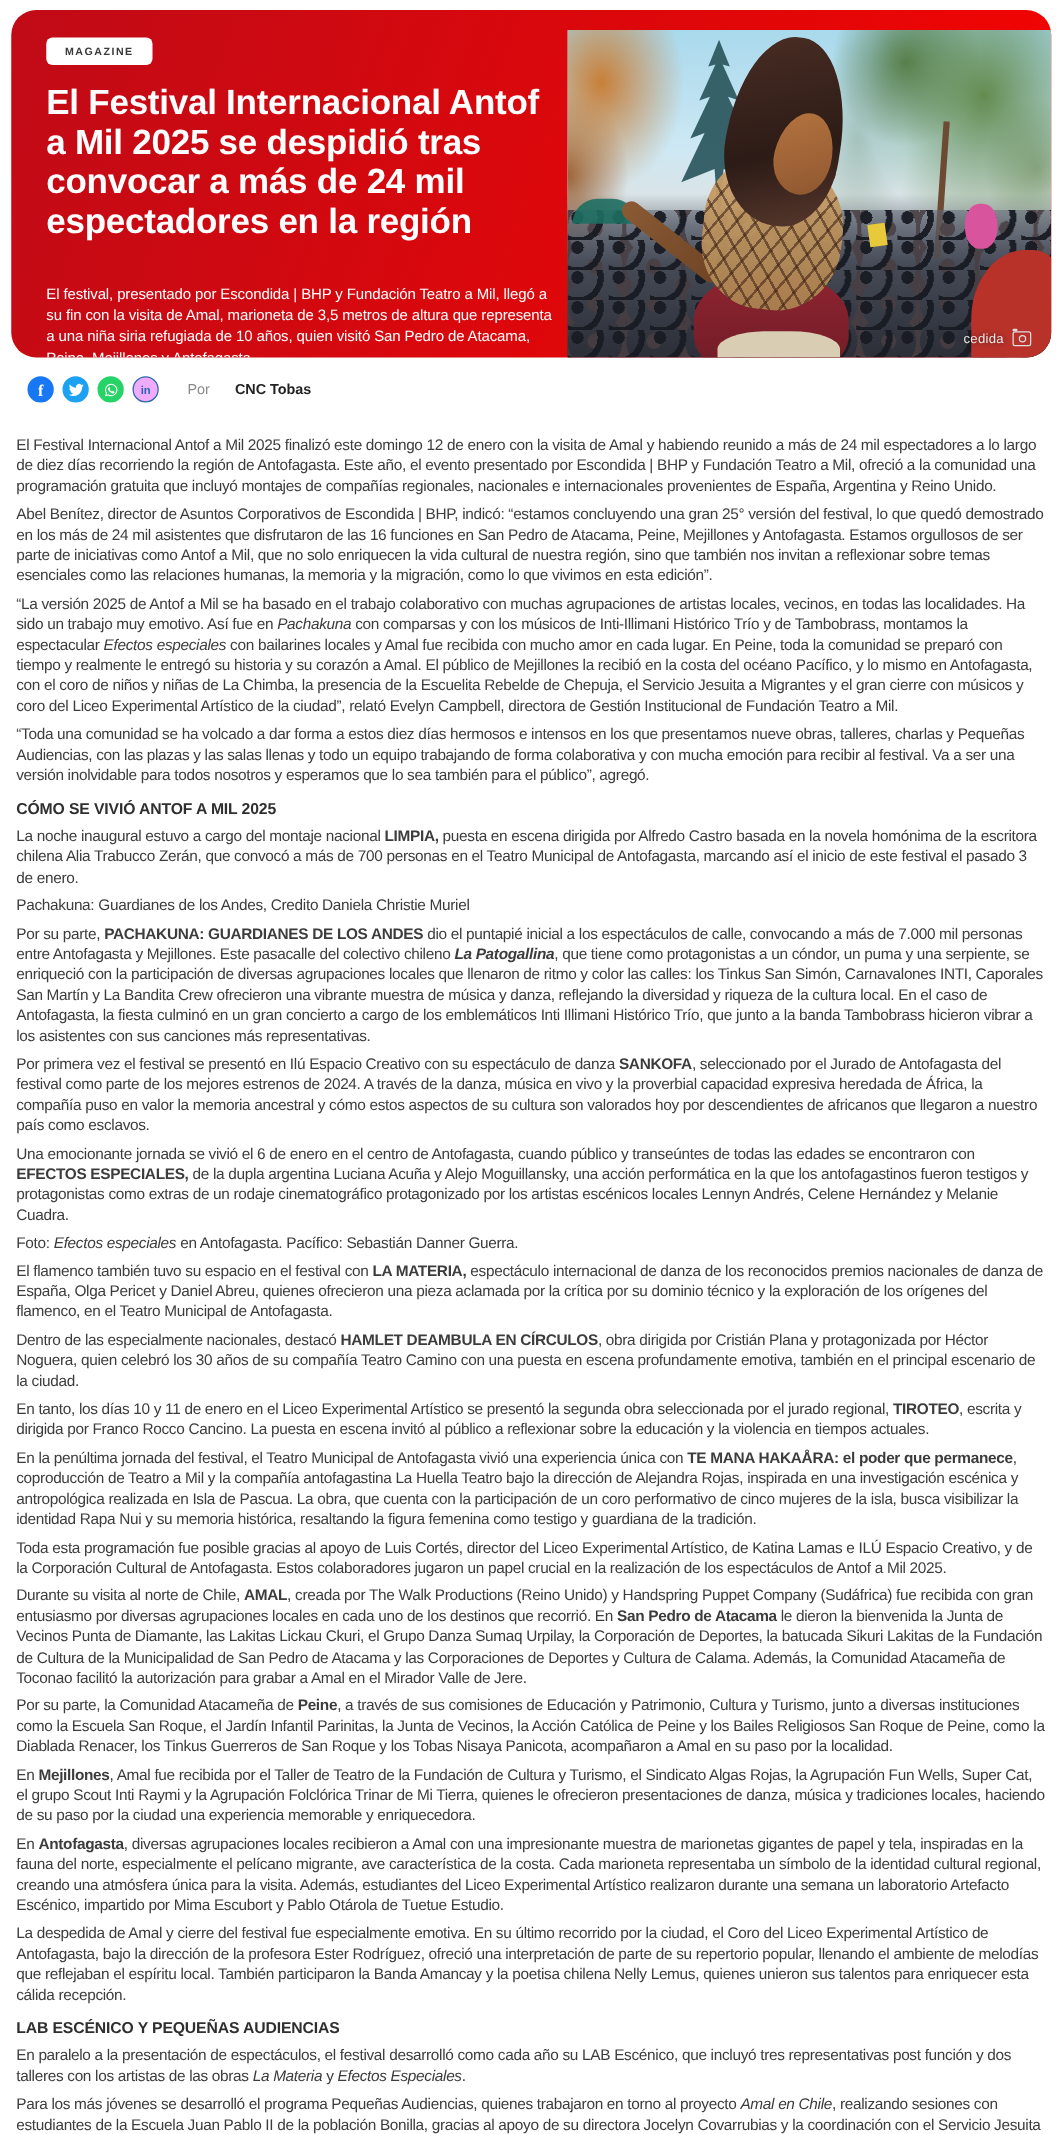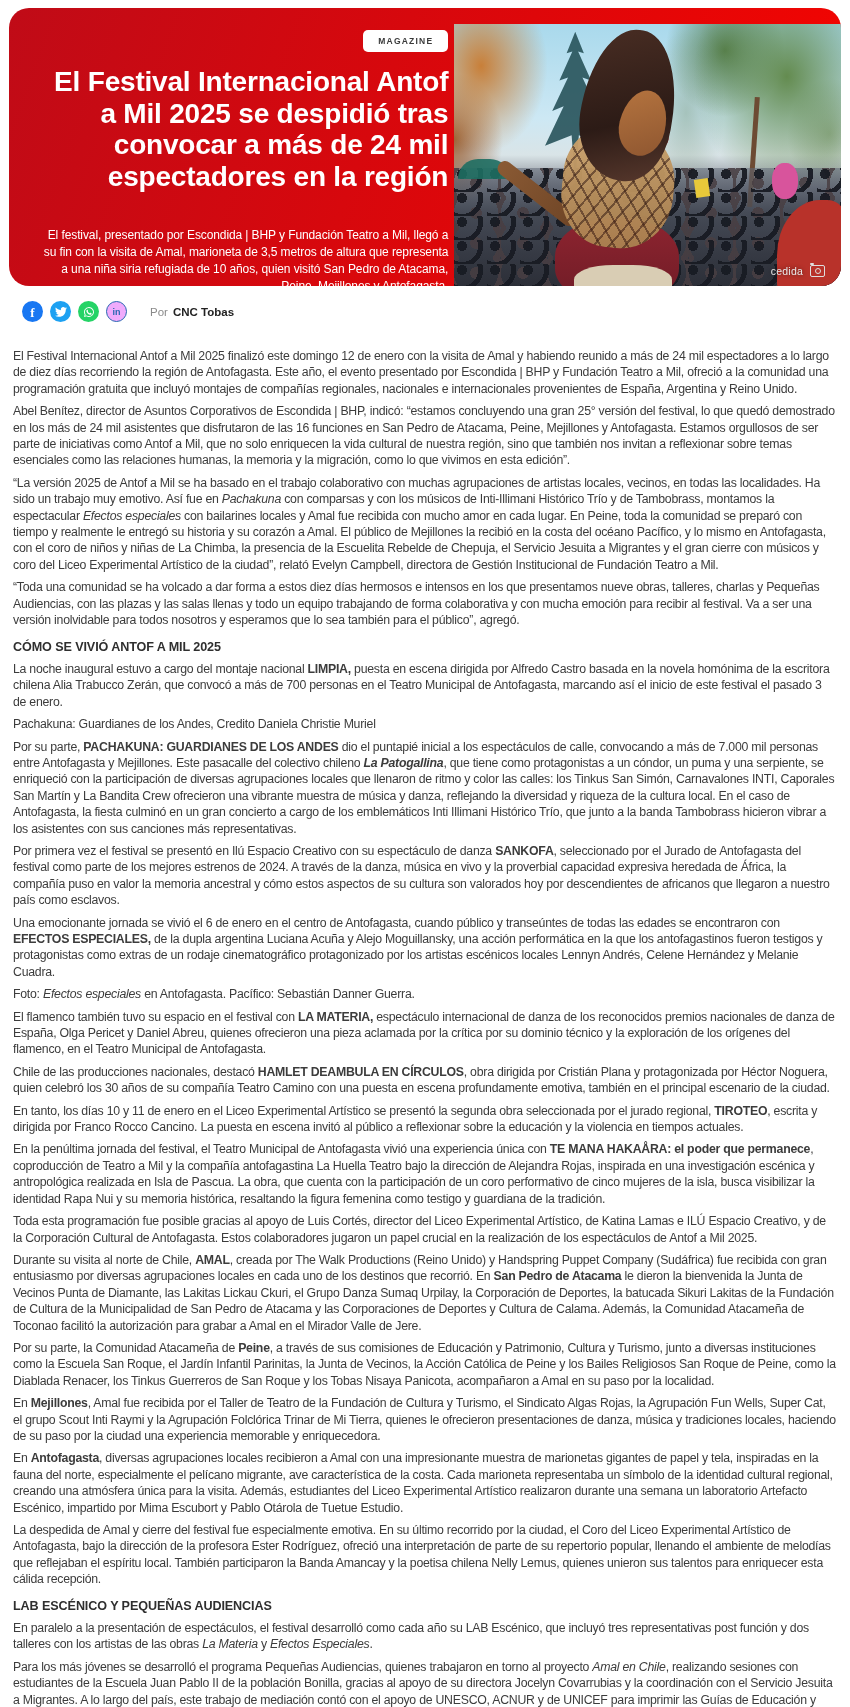--- a/index.html
+++ b/index.html
@@ -63,36 +63,36 @@
   
   .share-row{display:flex;align-items:center;gap:7px;margin:15px 0 0 22px;}
   .sbtn{width:21px;height:21px;border-radius:50%;display:flex;align-items:center;justify-content:center;
         cursor:pointer;box-sizing:border-box;}
   .sbtn svg{display:block;}
   .sbtn.fb{background:#1877f2;}
   .sbtn.tw{background:#1da1f2;}
   .sbtn.wa{background:#25d366;}
   .sbtn.li{background:#f0abfc;border:1.6px solid #2867b2;color:#2867b2;font-weight:700;font-size:9px;}
   .fb-f{color:#fff;font-weight:700;font-size:13px;font-family:"Liberation Serif",serif;margin-top:3px;}
-  .byline{margin-left:16px;font-size:11.5px;display:flex;gap:5px;align-items:center;}
+  .byline{margin-left:16px;font-size:11.5px;display:flex;gap:20px;align-items:center;}
   .byline .pre{color:#8a8a8a;}
   .byline .author{color:#222;font-weight:700;}
 
   
   .article{padding:26px 13px 26px 13px;}
   .article p.para{font-size:12.3px;line-height:16.4px;letter-spacing:-0.25px;margin:0 0 6px 0;color:#3c3c3c;}
   .article h2.heading{font-size:12.6px;line-height:16.4px;letter-spacing:-0.1px;margin:10px 0 6px 0;color:#2f2f2f;
     font-weight:700;text-transform:none;}
   .article .b{font-weight:700;}
   .article .i{font-style:italic;}
 </style>
 </head>
 <body>
 
-<div class="banner" style="background: linear-gradient(110deg, rgb(192, 11, 23), rgb(245, 4, 0)); text-align: right;">
+<div class="banner" style="background: linear-gradient(110deg, rgb(192, 11, 23), rgb(245, 4, 0));">
   <div class="banner-left">
     <span class="badge">MAGAZINE</span>
     <h1 class="title">El Festival Internacional Antof a Mil 2025 se despidió tras convocar a más de 24 mil espectadores en la región</h1>
     <div class="subtitle">El festival, presentado por Escondida | BHP y Fundación Teatro a Mil, llegó a su fin con la visita de Amal, marioneta de 3,5 metros de altura que representa a una niña siria refugiada de 10 años, quien visitó San Pedro de Atacama, Peine, Mejillones y Antofagasta.</div>
   </div>
 
   <div class="photo">
     <div class="ph-foliage"></div>
     <div class="ph-pine"></div>
     <div class="ph-trunk"></div>
@@ -144,21 +144,21 @@
     <p class="para"><span>“La versión 2025 de Antof a Mil se ha basado en el trabajo colaborativo con muchas agrupaciones de artistas locales, vecinos, en todas las localidades. Ha sido un trabajo muy emotivo. Así fue en </span><span class="i">Pachakuna</span><span> con comparsas y con los músicos de Inti-Illimani Histórico Trío y de Tambobrass, montamos la espectacular </span><span class="i">Efectos especiales</span><span> con bailarines locales y Amal fue recibida con mucho amor en cada lugar. En Peine, toda la comunidad se preparó con tiempo y realmente le entregó su historia y su corazón a Amal. El público de Mejillones la recibió en la costa del océano Pacífico, y lo mismo en Antofagasta, con el coro de niños y niñas de La Chimba, la presencia de la Escuelita Rebelde de Chepuja, el Servicio Jesuita a Migrantes y el gran cierre con músicos y coro del Liceo Experimental Artístico de la ciudad”, relató Evelyn Campbell, directora de Gestión Institucional de Fundación Teatro a Mil.</span></p>
     <p class="para"><span>“Toda una comunidad se ha volcado a dar forma a estos diez días hermosos e intensos en los que presentamos nueve obras, talleres, charlas y Pequeñas Audiencias, con las plazas y las salas llenas y todo un equipo trabajando de forma colaborativa y con mucha emoción para recibir al festival. Va a ser una versión inolvidable para todos nosotros y esperamos que lo sea también para el público”, agregó.</span></p>
     <h2 class="heading"><span>CÓMO SE VIVIÓ ANTOF A MIL 2025</span></h2>
     <p class="para"><span>La noche inaugural estuvo a cargo del montaje nacional </span><span class="b">LIMPIA,</span><span> puesta en escena dirigida por Alfredo Castro basada en la novela homónima de la escritora chilena Alia Trabucco Zerán, que convocó a más de 700 personas en el Teatro Municipal de Antofagasta, marcando así el inicio de este festival el pasado 3 de enero.</span></p>
     <p class="para"><span>Pachakuna: Guardianes de los Andes, Credito Daniela Christie Muriel</span></p>
     <p class="para"><span>Por su parte, </span><span class="b">PACHAKUNA: GUARDIANES DE LOS ANDES</span><span> dio el puntapié inicial a los espectáculos de calle, convocando a más de 7.000 mil personas entre Antofagasta y Mejillones. Este pasacalle del colectivo chileno </span><span class="b i">La Patogallina</span><span>, que tiene como protagonistas a un cóndor, un puma y una serpiente, se enriqueció con la participación de diversas agrupaciones locales que llenaron de ritmo y color las calles: los Tinkus San Simón, Carnavalones INTI, Caporales San Martín y La Bandita Crew ofrecieron una vibrante muestra de música y danza, reflejando la diversidad y riqueza de la cultura local. En el caso de Antofagasta, la fiesta culminó en un gran concierto a cargo de los emblemáticos Inti Illimani Histórico Trío, que junto a la banda Tambobrass hicieron vibrar a los asistentes con sus canciones más representativas.</span></p>
     <p class="para"><span>Por primera vez el festival se presentó en Ilú Espacio Creativo con su espectáculo de danza </span><span class="b">SANKOFA</span><span>, seleccionado por el Jurado de Antofagasta del festival como parte de los mejores estrenos de 2024. A través de la danza, música en vivo y la proverbial capacidad expresiva heredada de África, la compañía puso en valor la memoria ancestral y cómo estos aspectos de su cultura son valorados hoy por descendientes de africanos que llegaron a nuestro país como esclavos.</span></p>
     <p class="para"><span>Una emocionante jornada se vivió el 6 de enero en el centro de Antofagasta, cuando público y transeúntes de todas las edades se encontraron con </span><span class="b">EFECTOS ESPECIALES,</span><span> de la dupla argentina Luciana Acuña y Alejo Moguillansky, una acción performática en la que los antofagastinos fueron testigos y protagonistas como extras de un rodaje cinematográfico protagonizado por los artistas escénicos locales Lennyn Andrés, Celene Hernández y Melanie Cuadra.</span></p>
     <p class="para"><span>Foto: </span><span class="i">Efectos especiales</span><span> en Antofagasta. Pacífico: Sebastián Danner Guerra.</span></p>
     <p class="para"><span>El flamenco también tuvo su espacio en el festival con </span><span class="b">LA MATERIA,</span><span> espectáculo internacional de danza de los reconocidos premios nacionales de danza de España, Olga Pericet y Daniel Abreu, quienes ofrecieron una pieza aclamada por la crítica por su dominio técnico y la exploración de los orígenes del flamenco, en el Teatro Municipal de Antofagasta.</span></p>
-    <p class="para"><span>Chile de las producciones nacionales, destacó </span><span class="b">HAMLET DEAMBULA EN CÍRCULOS</span><span>, obra dirigida por Cristián Plana y protagonizada por Héctor Noguera, quien celebró los 30 años de su compañía Teatro Camino con una puesta en escena profundamente emotiva, también en el principal escenario de la ciudad.</span></p>
+    <p class="para"><span>Dentro de las especialmente nacionales, destacó </span><span class="b">HAMLET DEAMBULA EN CÍRCULOS</span><span>, obra dirigida por Cristián Plana y protagonizada por Héctor Noguera, quien celebró los 30 años de su compañía Teatro Camino con una puesta en escena profundamente emotiva, también en el principal escenario de la ciudad.</span></p>
     <p class="para"><span>En tanto, los días 10 y 11 de enero en el Liceo Experimental Artístico se presentó la segunda obra seleccionada por el jurado regional, </span><span class="b">TIROTEO</span><span>, escrita y dirigida por Franco Rocco Cancino. La puesta en escena invitó al público a reflexionar sobre la educación y la violencia en tiempos actuales.</span></p>
     <p class="para"><span>En la penúltima jornada del festival, el Teatro Municipal de Antofagasta vivió una experiencia única con </span><span class="b">TE MANA HAKAÅRA: el poder que permanece</span><span>, coproducción de Teatro a Mil y la compañía antofagastina La Huella Teatro bajo la dirección de Alejandra Rojas, inspirada en una investigación escénica y antropológica realizada en Isla de Pascua. La obra, que cuenta con la participación de un coro performativo de cinco mujeres de la isla, busca visibilizar la identidad Rapa Nui y su memoria histórica, resaltando la figura femenina como testigo y guardiana de la tradición.</span></p>
     <p class="para"><span>Toda esta programación fue posible gracias al apoyo de Luis Cortés, director del Liceo Experimental Artístico, de Katina Lamas e ILÚ Espacio Creativo, y de la Corporación Cultural de Antofagasta. Estos colaboradores jugaron un papel crucial en la realización de los espectáculos de Antof a Mil 2025.</span></p>
     <p class="para"><span>Durante su visita al norte de Chile, </span><span class="b">AMAL</span><span>, creada por The Walk Productions (Reino Unido) y Handspring Puppet Company (Sudáfrica) fue recibida con gran entusiasmo por diversas agrupaciones locales en cada uno de los destinos que recorrió. En </span><span class="b">San Pedro de Atacama</span><span> le dieron la bienvenida la Junta de Vecinos Punta de Diamante, las Lakitas Lickau Ckuri, el Grupo Danza Sumaq Urpilay, la Corporación de Deportes, la batucada Sikuri Lakitas de la Fundación de Cultura de la Municipalidad de San Pedro de Atacama y las Corporaciones de Deportes y Cultura de Calama. Además, la Comunidad Atacameña de Toconao facilitó la autorización para grabar a Amal en el Mirador Valle de Jere.</span></p>
     <p class="para"><span>Por su parte, la Comunidad Atacameña de </span><span class="b">Peine</span><span>, a través de sus comisiones de Educación y Patrimonio, Cultura y Turismo, junto a diversas instituciones como la Escuela San Roque, el Jardín Infantil Parinitas, la Junta de Vecinos, la Acción Católica de Peine y los Bailes Religiosos San Roque de Peine, como la Diablada Renacer, los Tinkus Guerreros de San Roque y los Tobas Nisaya Panicota, acompañaron a Amal en su paso por la localidad.</span></p>
     <p class="para"><span>En </span><span class="b">Mejillones</span><span>, Amal fue recibida por el Taller de Teatro de la Fundación de Cultura y Turismo, el Sindicato Algas Rojas, la Agrupación Fun Wells, Super Cat, el grupo Scout Inti Raymi y la Agrupación Folclórica Trinar de Mi Tierra, quienes le ofrecieron presentaciones de danza, música y tradiciones locales, haciendo de su paso por la ciudad una experiencia memorable y enriquecedora.</span></p>
     <p class="para"><span>En </span><span class="b">Antofagasta</span><span>, diversas agrupaciones locales recibieron a Amal con una impresionante muestra de marionetas gigantes de papel y tela, inspiradas en la fauna del norte, especialmente el pelícano migrante, ave característica de la costa. Cada marioneta representaba un símbolo de la identidad cultural regional, creando una atmósfera única para la visita. Además, estudiantes del Liceo Experimental Artístico realizaron durante una semana un laboratorio Artefacto Escénico, impartido por Mima Escubort y Pablo Otárola de Tuetue Estudio.</span></p>
     <p class="para"><span>La despedida de Amal y cierre del festival fue especialmente emotiva. En su último recorrido por la ciudad, el Coro del Liceo Experimental Artístico de Antofagasta, bajo la dirección de la profesora Ester Rodríguez, ofreció una interpretación de parte de su repertorio popular, llenando el ambiente de melodías que reflejaban el espíritu local. También participaron la Banda Amancay y la poetisa chilena Nelly Lemus, quienes unieron sus talentos para enriquecer esta cálida recepción.</span></p>
     <h2 class="heading"><span>LAB ESCÉNICO Y PEQUEÑAS AUDIENCIAS</span></h2>
     <p class="para"><span>En paralelo a la presentación de espectáculos, el festival desarrolló como cada año su LAB Escénico, que incluyó tres representativas post función y dos talleres con los artistas de las obras </span><span class="i">La Materia</span><span> y </span><span class="i">Efectos Especiales</span><span>.</span></p>

